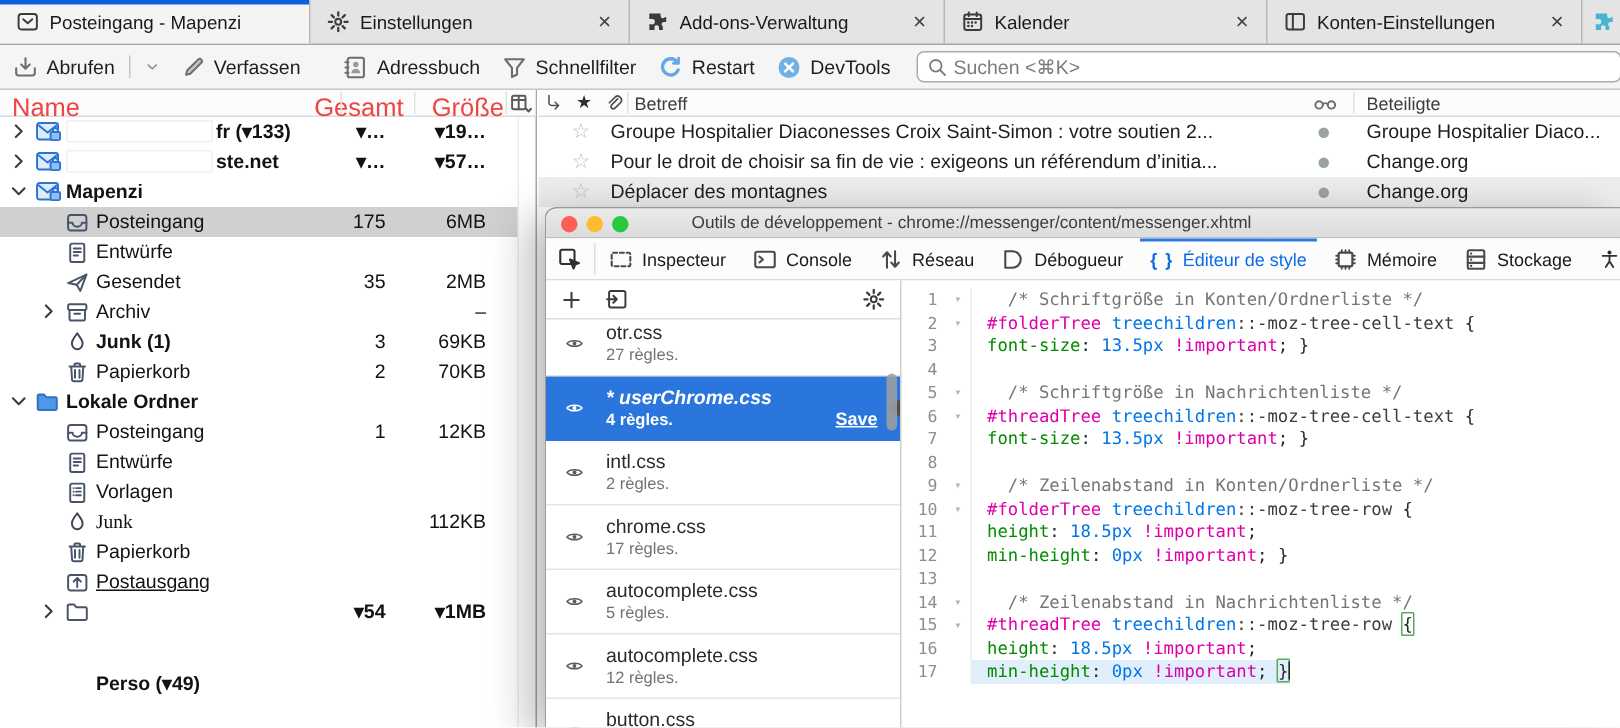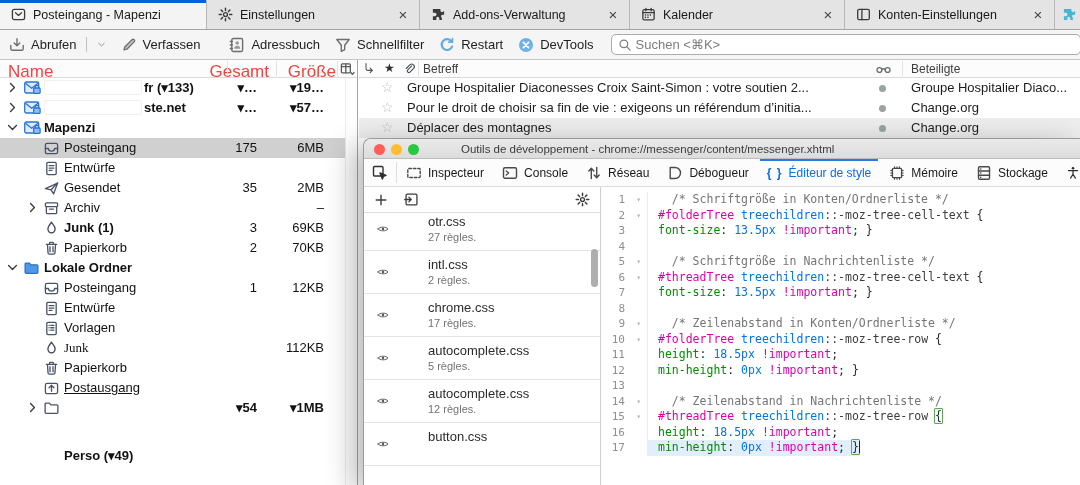--- a/index.html
+++ b/index.html
@@ -109,21 +109,21 @@
     overflow:hidden;color:#2f2f2f}
   #dtcontent{position:absolute;top:48px;left:0;right:0;bottom:0}
 
   
   #sesidebar{position:absolute;top:0;left:0;width:237px;bottom:0;border-right:1px solid #cfcfcf;
     background:#fff;overflow:hidden}
   #sehead{height:26px;border-bottom:1px solid #ddd;display:flex;align-items:center;
     padding:0 10px;gap:16px;color:#3c3c3c}
   #sehead .spacer{flex:1}
   #sefiles{margin-top:-5px}
-  .file{position:relative;height:43px;padding:5px 0 0 64px;border-bottom:1px solid #e4e4e4;
+  .file{position:relative;height:43px;padding:5px 0 0 40px;border-bottom:1px solid #e4e4e4;
     color:#2b2b2b}
   .file .ic.eye{position:absolute;left:11px;top:50%;transform:translateY(-50%);color:#5c5c5c}
   .fname{font-size:13px;line-height:17px;white-space:nowrap;overflow:hidden}
   .frules{font-size:11px;line-height:14px;color:#737373}
   .file.sel{background:var(--selblue);color:#fff;border-bottom-color:var(--selblue)}
   .file.sel .fname{font-style:italic;font-weight:bold}
   .file.sel .frules{color:#fff;font-weight:bold}
   .file.sel .ic.eye{color:#fff}
   .file.sel::after{content:"";position:absolute;right:-1px;top:50%;margin-top:-7px;
     border:7px solid transparent;border-right:8px solid #4f4f4f;border-left:none}
@@ -731,20 +731,31 @@
     <span class="ic eye">
               <svg width="16" height="12" viewBox="0 0 16 16" fill="none" stroke="currentColor" stroke-width="1.3" stroke-linecap="round" stroke-linejoin="round">
                 <path d="M1.3 8C3.8 4.7 12.2 4.7 14.7 8 12.2 11.3 3.8 11.3 1.3 8Z"></path>
                 <circle cx="8" cy="8" r="1.7" fill="currentColor" stroke="none"></circle>
               </svg>
             </span>
     <div class="fname">otr.css</div>
     <div class="frules">27 règles.</div>
 
   </div>
+          <div class="file sel">
+    <span class="ic eye">
+              <svg width="16" height="12" viewBox="0 0 16 16" fill="none" stroke="currentColor" stroke-width="1.3" stroke-linecap="round" stroke-linejoin="round">
+                <path d="M1.3 8C3.8 4.7 12.2 4.7 14.7 8 12.2 11.3 3.8 11.3 1.3 8Z"></path>
+                <circle cx="8" cy="8" r="1.7" fill="currentColor" stroke="none"></circle>
+              </svg>
+            </span>
+    <div class="fname">* userChrome.css</div>
+    <div class="frules">4 règles.</div>
+    <span class="savelink">Save</span>
+  </div>
           <div class="file">
     <span class="ic eye">
               <svg width="16" height="12" viewBox="0 0 16 16" fill="none" stroke="currentColor" stroke-width="1.3" stroke-linecap="round" stroke-linejoin="round">
                 <path d="M1.3 8C3.8 4.7 12.2 4.7 14.7 8 12.2 11.3 3.8 11.3 1.3 8Z"></path>
                 <circle cx="8" cy="8" r="1.7" fill="currentColor" stroke="none"></circle>
               </svg>
             </span>
     <div class="fname">intl.css</div>
     <div class="frules">2 règles.</div>
 

